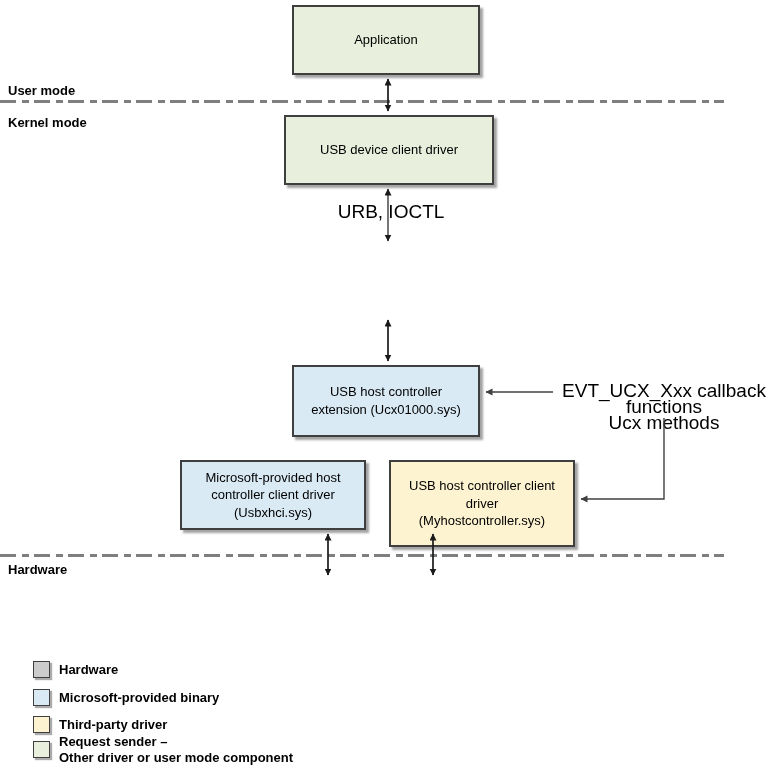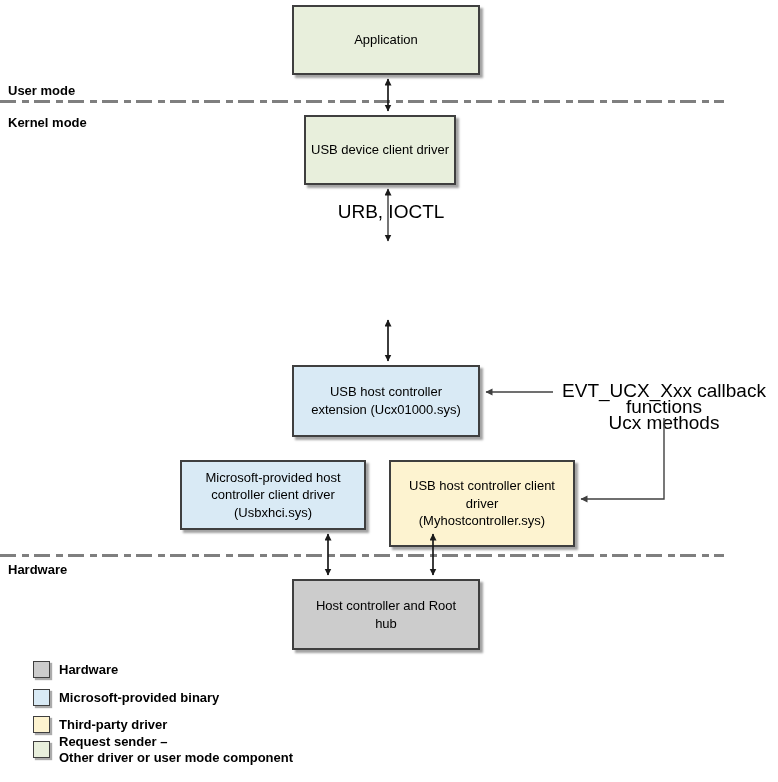--- a/index.html
+++ b/index.html
@@ -52,36 +52,34 @@
 
   <div class="divider" style="top:100px;"></div>
   <div class="divider" style="top:554px;"></div>
 
   <div class="zone-label" style="top:83px;">User mode</div>
   <div class="zone-label" style="top:115px;">Kernel mode</div>
   <div class="zone-label" style="top:562px;">Hardware</div>
 
   <div class="box fill-green" style="left:292px;top:5px;width:188px;height:70px;">Application</div>
 
-  <div class="box fill-green" style="left:304px;top:115px;width:152px;height:70px;">USB device client driver</div>
+  <div class="box fill-green" style="left:284px;top:115px;width:210px;height:70px;">USB device client driver</div>
 
 
   <div class="box fill-blue" style="left:292px;top:365px;width:188px;height:72px;">USB host controller
 extension (Ucx01000.sys)</div>
 
   <div class="box fill-blue" style="left:180px;top:460px;width:186px;height:70px;">Microsoft-provided host
 controller client driver
 (Usbxhci.sys)</div>
 
   <div class="box fill-yellow" style="left:389px;top:460px;width:186px;height:87px;">USB host controller client
 driver
 (Myhostcontroller.sys)</div>
 
-  <div class="box fill-gray" style="left:292px;top:579px;width:188px;height:71px;">Host controller and Root
-hub</div>
 
   <div id="urb-label" class="annotation" style="left:330px;top:204px;width:116px;">URB, IOCTL</div>
 
   <div class="annotation" style="left:550px;top:383px;width:228px;">EVT_UCX_Xxx callback functions
 Ucx methods</div>
 
   <svg id="arrow-layer" viewBox="0 0 778 782" xmlns="http://www.w3.org/2000/svg">
     <defs>
       <marker id="mB" markerWidth="8" markerHeight="8" refX="6.5" refY="3.5" orient="auto" markerUnits="userSpaceOnUse">
         <path d="M0,0 L7,3.5 L0,7 Z" fill="#1a1a1a"></path>

